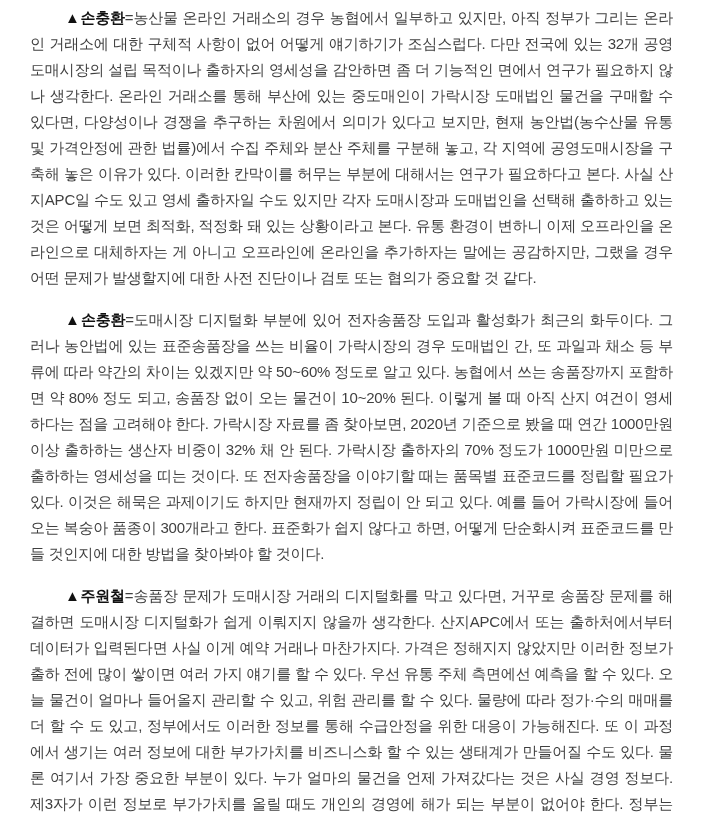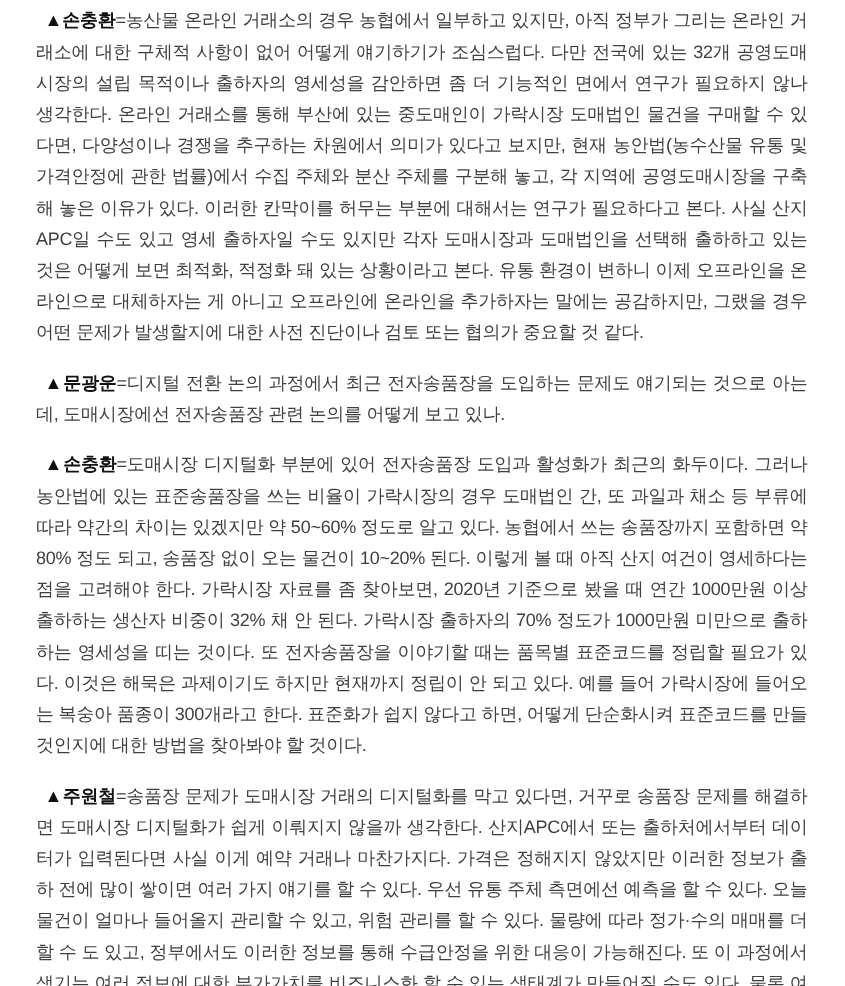--- a/index.html
+++ b/index.html
@@ -19,36 +19,34 @@
     line-height: 26px;
     letter-spacing: -0.2px;
     color: #3f3f3f;
     text-align: justify;
     word-break: break-all;
     text-indent: 7px;
   }
   .speaker {
     font-weight: bold;
     color: #111111;
+    margin-left: 28px;
   }
   .marker { font-weight: bold; color: #111111; }
   .sep { color: #3f3f3f; }
 </style>
 </head>
 <body>
 
 <article class="article">
 
   <p class="para">
     <span class="speaker"><span class="marker">▲</span><span>손충환</span></span><span class="sep">=</span><span>농산물 온라인 거래소의 경우 농협에서 일부하고 있지만, 아직 정부가 그리는 온라인 거래소에 대한 구체적 사항이 없어 어떻게 얘기하기가 조심스럽다. 다만 전국에 있는 32개 공영도매시장의 설립 목적이나 출하자의 영세성을 감안하면 좀 더 기능적인 면에서 연구가 필요하지 않나 생각한다. 온라인 거래소를 통해 부산에 있는 중도매인이 가락시장 도매법인 물건을 구매할 수 있다면, 다양성이나 경쟁을 추구하는 차원에서 의미가 있다고 보지만, 현재 농안법(농수산물 유통 및 가격안정에 관한 법률)에서 수집 주체와 분산 주체를 구분해 놓고, 각 지역에 공영도매시장을 구축해 놓은 이유가 있다. 이러한 칸막이를 허무는 부분에 대해서는 연구가 필요하다고 본다. 사실 산지APC일 수도 있고 영세 출하자일 수도 있지만 각자 도매시장과 도매법인을 선택해 출하하고 있는 것은 어떻게 보면 최적화, 적정화 돼 있는 상황이라고 본다. 유통 환경이 변하니 이제 오프라인을 온라인으로 대체하자는 게 아니고 오프라인에 온라인을 추가하자는 말에는 공감하지만, 그랬을 경우 어떤 문제가 발생할지에 대한 사전 진단이나 검토 또는 협의가 중요할 것 같다.</span>
   </p>
 
-  <p class="para">
-    <span class="speaker"><span class="marker">▲</span><span>문광운</span></span><span class="sep">=</span><span>디지털 전환 논의 과정에서 최근 전자송품장을 도입하는 문제도 얘기되는 것으로 아는데, 도매시장에선 전자송품장 관련 논의를 어떻게 보고 있나.</span>
-  </p>
 
   <p class="para">
     <span class="speaker"><span class="marker">▲</span><span>손충환</span></span><span class="sep">=</span><span>도매시장 디지털화 부분에 있어 전자송품장 도입과 활성화가 최근의 화두이다. 그러나 농안법에 있는 표준송품장을 쓰는 비율이 가락시장의 경우 도매법인 간, 또 과일과 채소 등 부류에 따라 약간의 차이는 있겠지만 약 50~60% 정도로 알고 있다. 농협에서 쓰는 송품장까지 포함하면 약 80% 정도 되고, 송품장 없이 오는 물건이 10~20% 된다. 이렇게 볼 때 아직 산지 여건이 영세하다는 점을 고려해야 한다. 가락시장 자료를 좀 찾아보면, 2020년 기준으로 봤을 때 연간 1000만원 이상 출하하는 생산자 비중이 32% 채 안 된다. 가락시장 출하자의 70% 정도가 1000만원 미만으로 출하하는 영세성을 띠는 것이다. 또 전자송품장을 이야기할 때는 품목별 표준코드를 정립할 필요가 있다. 이것은 해묵은 과제이기도 하지만 현재까지 정립이 안 되고 있다. 예를 들어 가락시장에 들어오는 복숭아 품종이 300개라고 한다. 표준화가 쉽지 않다고 하면, 어떻게 단순화시켜 표준코드를 만들 것인지에 대한 방법을 찾아봐야 할 것이다.</span>
   </p>
 
   <p class="para">
     <span class="speaker"><span class="marker">▲</span><span>주원철</span></span><span class="sep">=</span><span>송품장 문제가 도매시장 거래의 디지털화를 막고 있다면, 거꾸로 송품장 문제를 해결하면 도매시장 디지털화가 쉽게 이뤄지지 않을까 생각한다. 산지APC에서 또는 출하처에서부터 데이터가 입력된다면 사실 이게 예약 거래나 마찬가지다. 가격은 정해지지 않았지만 이러한 정보가 출하 전에 많이 쌓이면 여러 가지 얘기를 할 수 있다. 우선 유통 주체 측면에선 예측을 할 수 있다. 오늘 물건이 얼마나 들어올지 관리할 수 있고, 위험 관리를 할 수 있다. 물량에 따라 정가·수의 매매를 더 할 수 도 있고, 정부에서도 이러한 정보를 통해 수급안정을 위한 대응이 가능해진다. 또 이 과정에서 생기는 여러 정보에 대한 부가가치를 비즈니스화 할 수 있는 생태계가 만들어질 수도 있다. 물론 여기서 가장 중요한 부분이 있다. 누가 얼마의 물건을 언제 가져갔다는 것은 사실 경영 정보다. 제3자가 이런 정보로 부가가치를 올릴 때도 개인의 경영에 해가 되는 부분이 없어야 한다. 정부는 이런 부분도 고려를 하면서 관련 사업을 준비하고 있다.</span>
   </p>
 
 </article>

